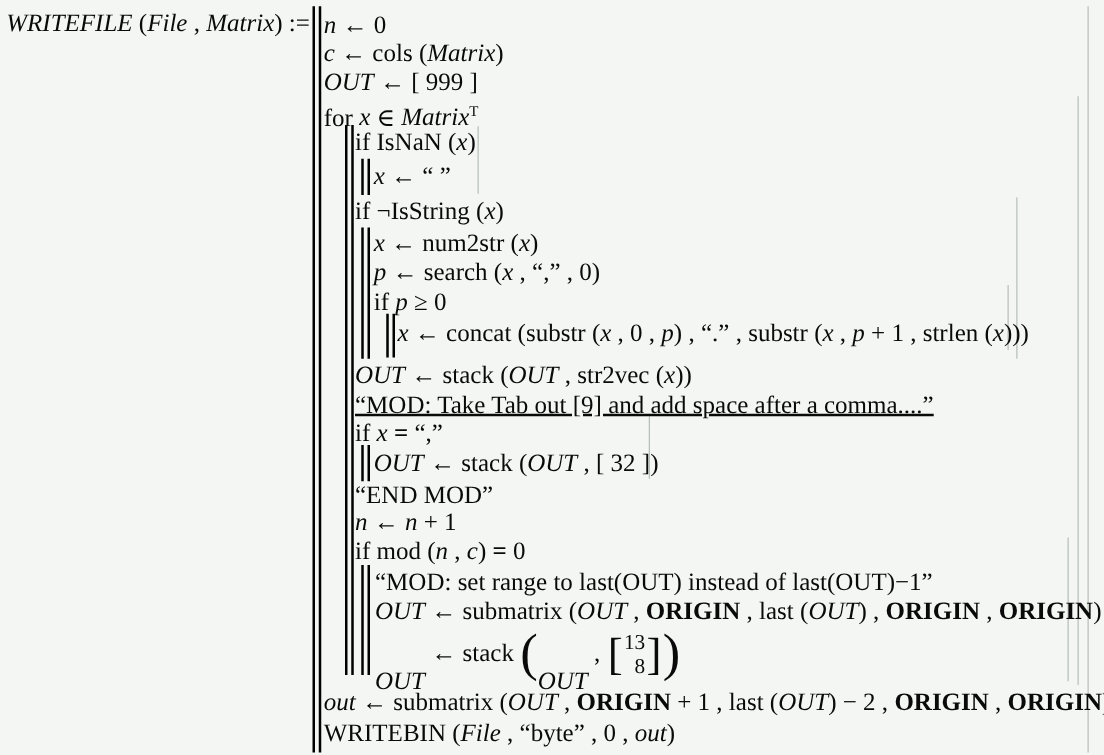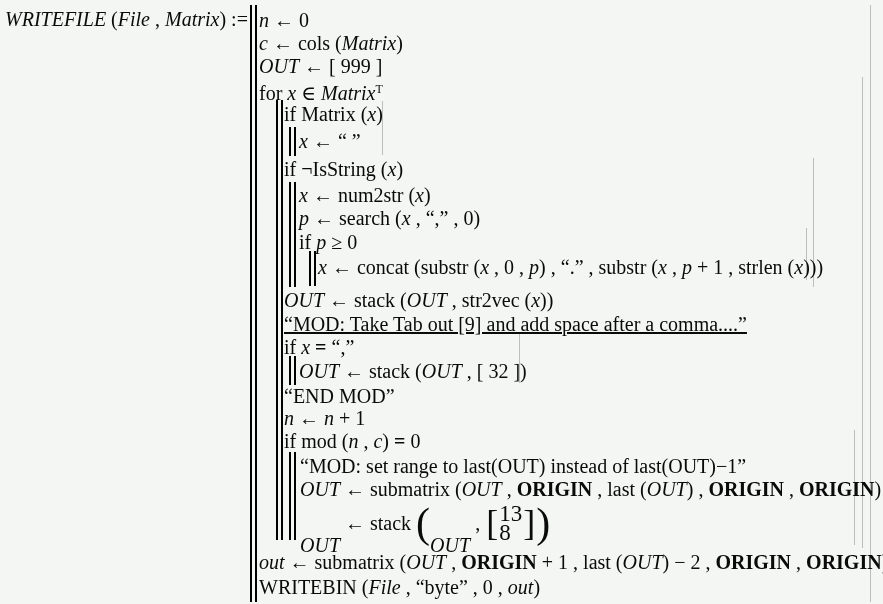--- a/index.html
+++ b/index.html
@@ -57,22 +57,23 @@
   .r-b{font-weight:bold;}
   .r-s{}
   .r-sup{font-size:0.60em;vertical-align:0.62em;}
   .r-p2{font-size:42px;line-height:1;font-weight:400;}
   .r-bk2{font-size:36px;line-height:1;margin:0 1px;}
   .r-mat{
     display:inline-flex;
     flex-direction:column;
     justify-content:center;
     text-align:left;
-    font-size:23px;
+    font-size:17px;
     line-height:19px;
+    align-items:flex-end;
   }
 </style>
 </head>
 <body>
 
 <div class="canvas">
 
   <div class="hdr" style="left:5px;top:8px;"><span class="r-v">WRITEFILE</span><span class="r-r"> (</span><span class="r-v">File</span><span class="r-r"> , </span><span class="r-v">Matrix</span><span class="r-r">)</span><span class="r-r"> := </span></div>
 
   <div class="dbar" style="left:250px;top:5px;height:597px;"></div>
@@ -88,21 +89,21 @@
   <div class="guide" style="left:854px;top:430px;height:115px;"></div>
   <div class="guide" style="left:813px;top:158px;height:129px;"></div>
   <div class="guide" style="left:806px;top:228px;height:52px;"></div>
   <div class="guide" style="left:382px;top:101px;height:54px;"></div>
   <div class="guide" style="left:519px;top:333px;height:50px;"></div>
 
   <div class="ln" style="left:259px;top:9px;"><span class="r-v">n</span><span class="r-o"> ← </span><span class="r-r">0</span></div>
   <div class="ln" style="left:259px;top:32px;"><span class="r-v">c</span><span class="r-o"> ← </span><span class="r-r">cols (</span><span class="r-v">Matrix</span><span class="r-r">)</span></div>
   <div class="ln" style="left:259px;top:55px;"><span class="r-v">OUT</span><span class="r-o"> ← </span><span class="r-r">[ 999 ]</span></div>
   <div class="ln" style="left:259px;top:78px;"><span class="r-f">for </span><span class="r-v">x</span><span class="r-o"> ∈ </span><span class="r-v">Matrix</span><span class="r-sup">T</span></div>
-  <div class="ln" style="left:284px;top:103px;"><span class="r-f">if </span><span class="r-r">Matrix (</span><span class="r-v">x</span><span class="r-r">)</span></div>
+  <div class="ln" style="left:284px;top:103px;"><span class="r-f">if </span><span class="r-r">IsNaN (</span><span class="r-v">x</span><span class="r-r">)</span></div>
   <div class="ln" style="left:299px;top:130px;"><span class="r-v">x</span><span class="r-o"> ← </span><span class="r-s">“ ”</span></div>
   <div class="ln" style="left:284px;top:158px;"><span class="r-f">if </span><span class="r-o">¬</span><span class="r-r">IsString (</span><span class="r-v">x</span><span class="r-r">)</span></div>
   <div class="ln" style="left:299px;top:184px;"><span class="r-v">x</span><span class="r-o"> ← </span><span class="r-r">num2str (</span><span class="r-v">x</span><span class="r-r">)</span></div>
   <div class="ln" style="left:299px;top:207px;"><span class="r-v">p</span><span class="r-o"> ← </span><span class="r-r">search (</span><span class="r-v">x</span><span class="r-r"> , </span><span class="r-s">“,”</span><span class="r-r"> , 0)</span></div>
   <div class="ln" style="left:299px;top:231px;"><span class="r-f">if </span><span class="r-v">p</span><span class="r-o"> ≥ </span><span class="r-r">0</span></div>
   <div class="ln" style="left:318px;top:256px;"><span class="r-v">x</span><span class="r-o"> ← </span><span class="r-r">concat (</span><span class="r-r">substr (</span><span class="r-v">x</span><span class="r-r"> , 0 , </span><span class="r-v">p</span><span class="r-r">) , </span><span class="r-s">“.”</span><span class="r-r"> , substr (</span><span class="r-v">x</span><span class="r-r"> , </span><span class="r-v">p</span><span class="r-o"> + </span><span class="r-r">1 , strlen (</span><span class="r-v">x</span><span class="r-r">)))</span></div>
   <div class="ln" style="left:284px;top:289px;"><span class="r-v">OUT</span><span class="r-o"> ← </span><span class="r-r">stack (</span><span class="r-v">OUT</span><span class="r-r"> , str2vec (</span><span class="r-v">x</span><span class="r-r">))</span></div>
   <div class="ln" style="left:284px;top:313px;text-decoration:underline;"><span class="r-s">“MOD: Take Tab out [9] and add space after a comma....”</span></div>
   <div class="ln" style="left:284px;top:336px;"><span class="r-f">if </span><span class="r-v">x</span><span class="r-b"> = </span><span class="r-s">“,”</span></div>
   <div class="ln" style="left:299px;top:360px;"><span class="r-v">OUT</span><span class="r-o"> ← </span><span class="r-r">stack (</span><span class="r-v">OUT</span><span class="r-r"> , [ 32 ])</span></div>

